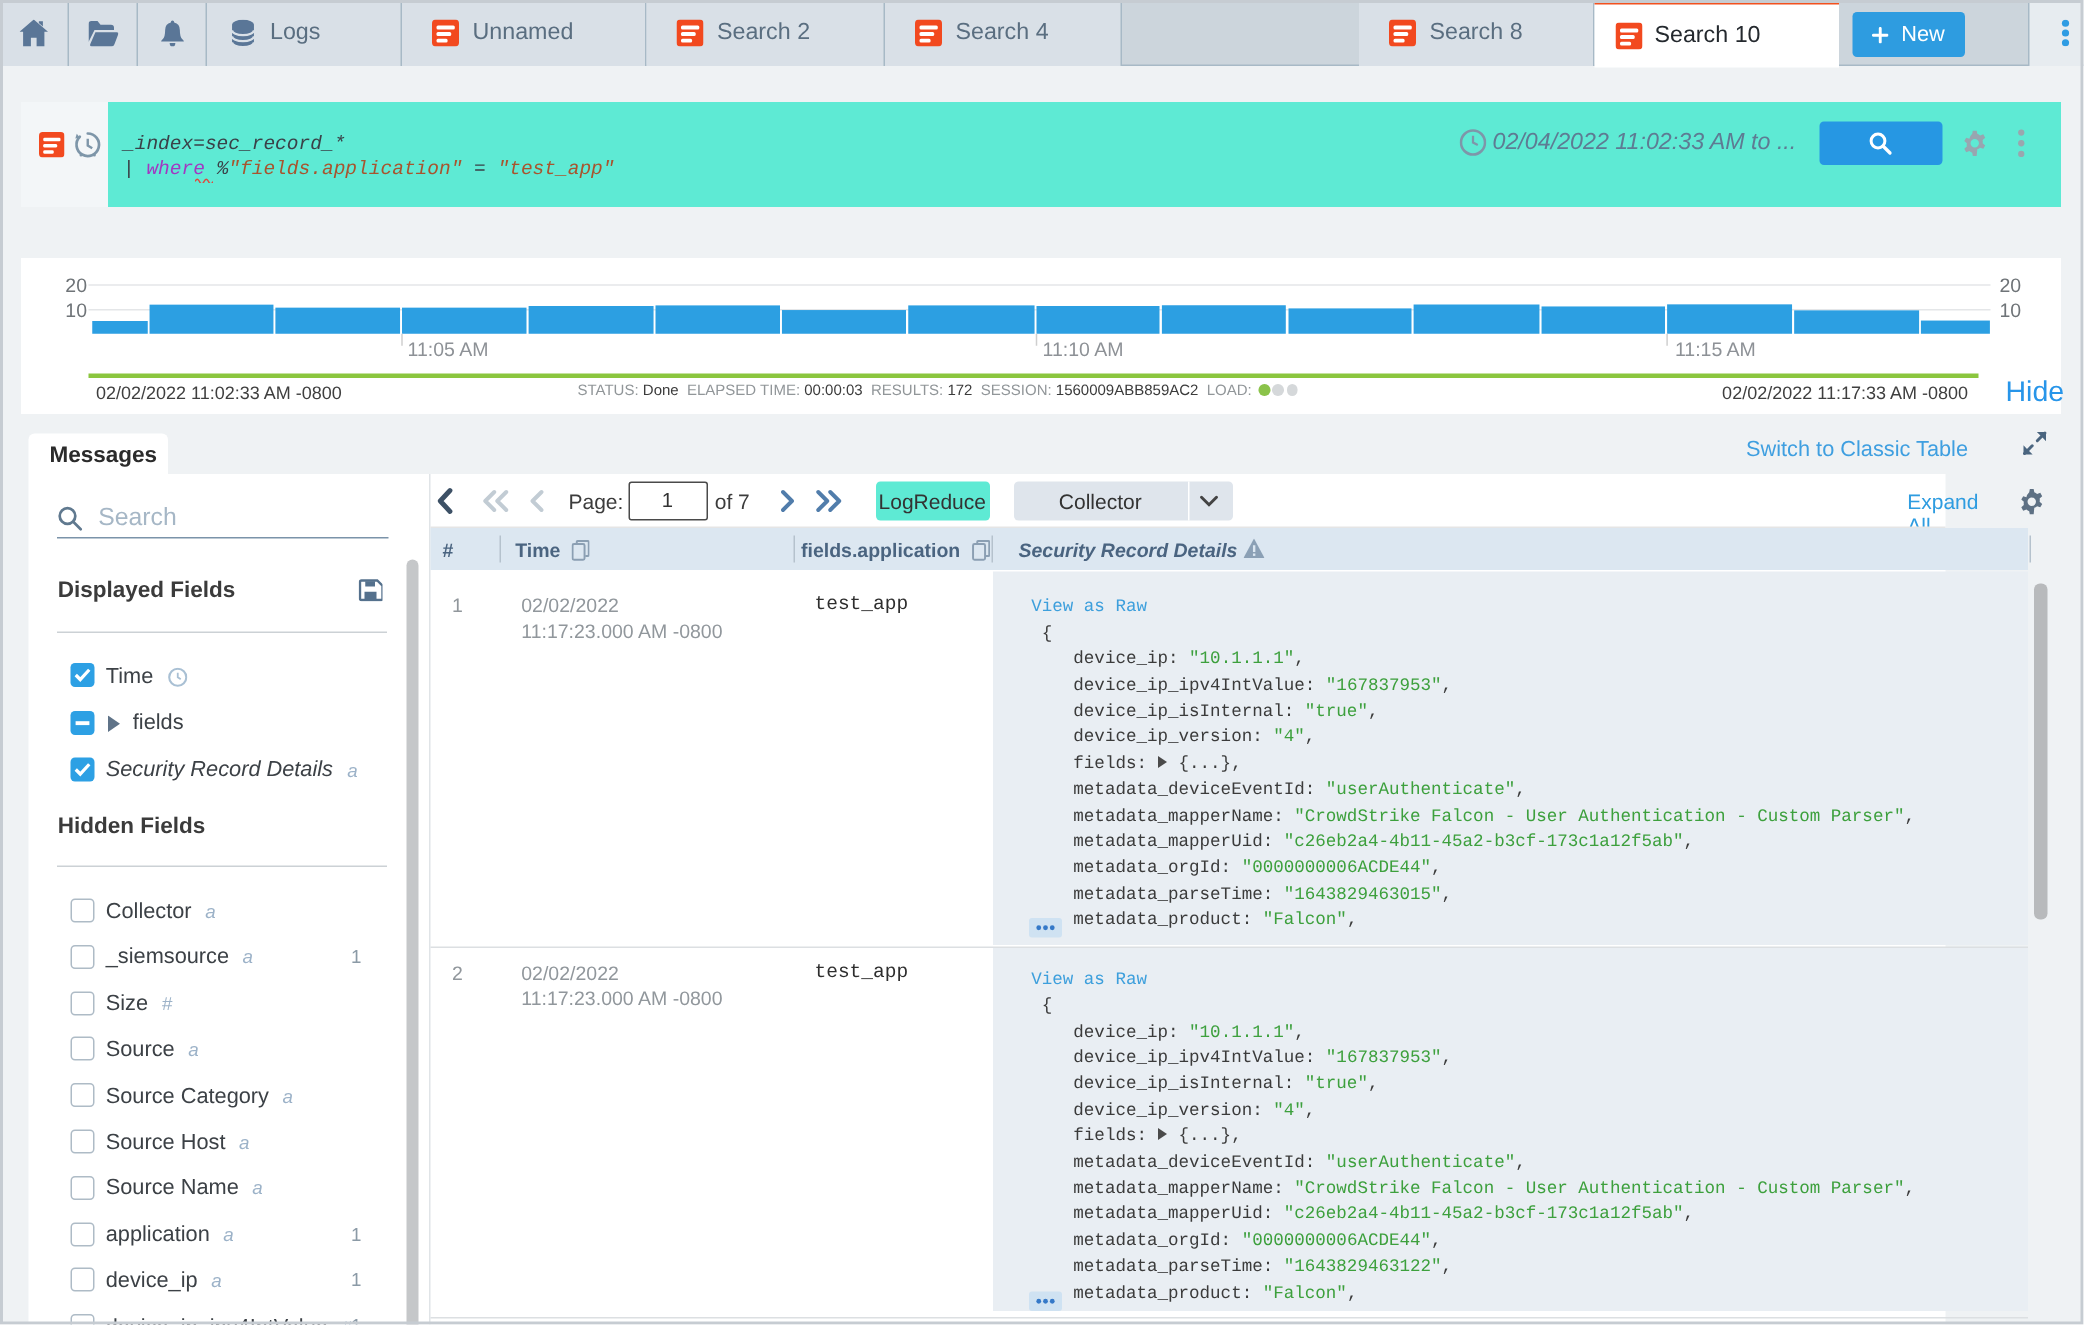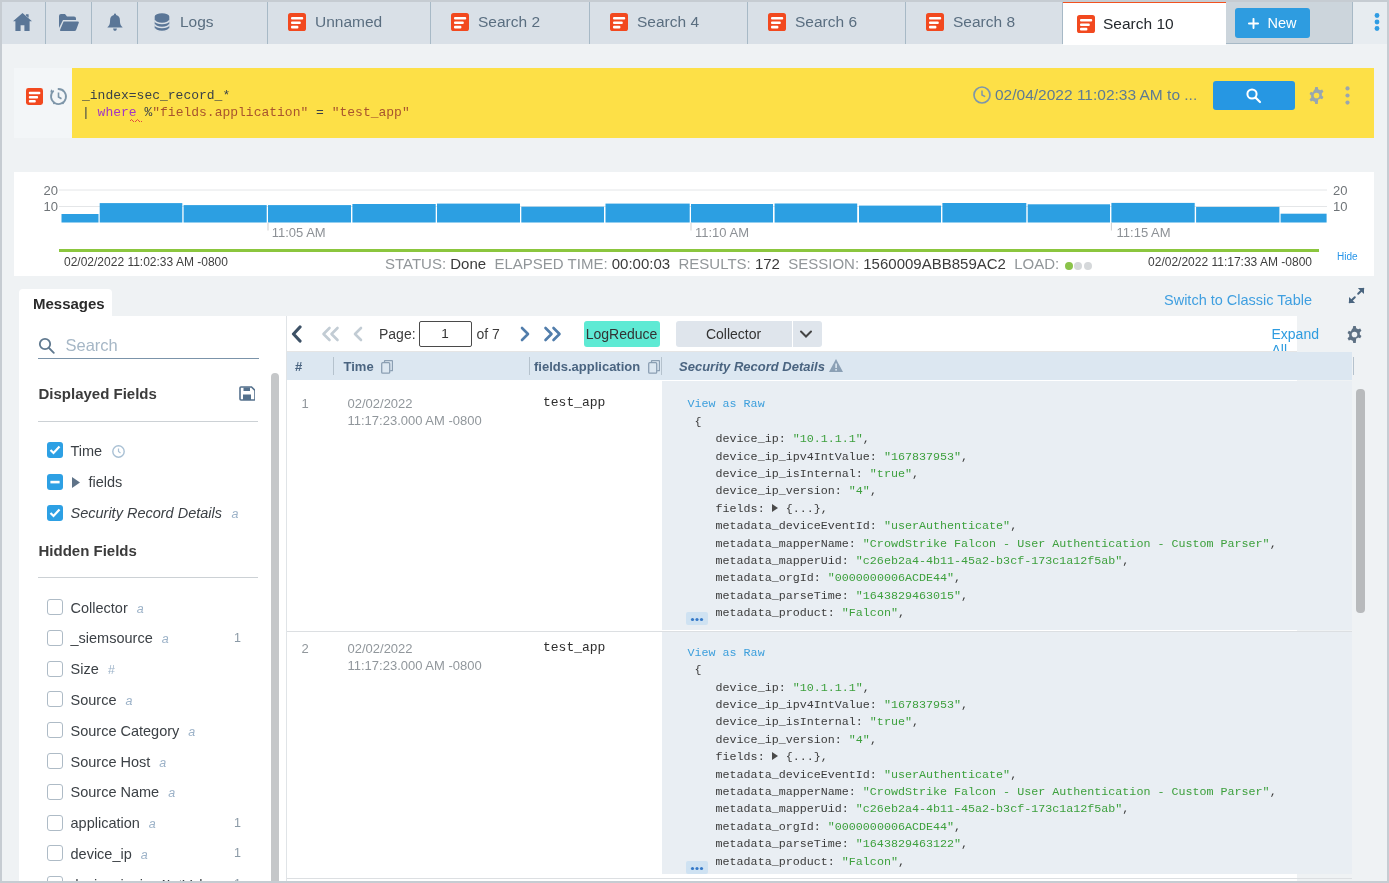--- a/index.html
+++ b/index.html
@@ -10,26 +10,26 @@
   .mono { font-family:"Liberation Mono", monospace; }
   
   #topbar { position:absolute; left:0; top:0; right:0; height:44px; background:#ccd5dc; border-bottom:1px solid #a7b9c6; }
   .tbcell { position:absolute; top:0; height:44px; background:#d9e0e7; border-right:1px solid #a7b9c6; display:flex; align-items:center; justify-content:center; }
   .tbtab { position:absolute; top:0; height:44px; background:#d9e0e7; border-right:1px solid #a7b9c6; display:flex; align-items:center; padding-left:20px; font-size:15.5px; color:#5a6e80; }
   .tbtab .lbl { margin-left:9px; }
   #activetab { position:absolute; top:0; height:45px; background:#ffffff; border-top:3px solid #f2511f; display:flex; align-items:center; padding-left:14px; font-size:15.5px; color:#24292e; }
   #newbtn { position:absolute; left:1235px; top:8px; width:75px; height:30px; background:#2e9ce0; border-radius:3px; color:#fff; font-size:14.5px; display:flex; align-items:center; justify-content:center; }
   #tbright { position:absolute; top:0; right:0; left:1352px; height:44px; background:#e7ecf0; border-left:1px solid #a7b9c6; }
   
-  #qpanel { position:absolute; left:14px; top:68px; width:1360px; height:70px; background:#fde047; }
+  #qpanel { position:absolute; left:14px; top:68px; width:1360px; height:70px; background:#5eead4;font-style:italic; }
   #qstrip { position:absolute; left:0; top:0; width:58px; height:70px; background:#f3f6f8; }
   .qline { position:absolute; left:68px; white-space:pre; font-family:"Liberation Mono", monospace; font-size:13px; color:#3a4148; line-height:17px; }
   
   #hpanel { position:absolute; left:14px; top:172px; width:1360px; height:104px; background:#fff; }
-  .hstat { font-size:15px; color:#919699; }
+  .hstat { font-size:10px; color:#919699; }
   .hstat b { color:#3b3b3b; font-weight:normal; }
   .ldot { display:inline-block; width:7.8px; height:7.8px; border-radius:50%; background:#d5d8da; margin-left:1.6px; vertical-align:-1px; }
   
   #msgtab { position:absolute; left:19px; top:289px; width:93px; height:27px; background:#fff; border-radius:4px 4px 0 0; font-size:15px; font-weight:bold; color:#2b2b2b; line-height:29px; padding-left:14px; }
   #mainpanel { position:absolute; left:19px; top:316px; width:1278px; bottom:0; background:#fff; }
   .fldlbl { font-size:14.5px; color:#3c4146; }
   .typ { font-style:italic; font-size:12.5px; color:#9cb2c8; }
   .cnt { position:absolute; width:40px; text-align:right; font-size:12.5px; color:#8b9aa6; }
   .cb { position:absolute; width:16px; height:16px; border:1.5px solid #aebbc6; border-radius:3px; background:#fff; }
   .cbon { position:absolute; width:16px; height:16px; border-radius:3px; background:#2da0e4; }
@@ -91,29 +91,20 @@
     </div>
   <div class="tbtab" style="left:590px;width:158px;">
       <svg width="18" height="18" viewBox="0 0 18 18">
         <rect width="18" height="18" rx="2.6" fill="#f2491f"></rect>
         <rect x="3" y="4" width="12.2" height="2.6" rx="1" fill="#fff"></rect>
         <rect x="3" y="8.4" width="9.8" height="2.6" rx="1" fill="#fff"></rect>
         <rect x="3" y="12.8" width="7.4" height="2.6" rx="1" fill="#fff"></rect>
       </svg>
       <span class="lbl">Search 4</span>
     </div>
-  <div class="tbtab" style="left:748px;width:158px;">
-      <svg width="18" height="18" viewBox="0 0 18 18">
-        <rect width="18" height="18" rx="2.6" fill="#f2491f"></rect>
-        <rect x="3" y="4" width="12.2" height="2.6" rx="1" fill="#fff"></rect>
-        <rect x="3" y="8.4" width="9.8" height="2.6" rx="1" fill="#fff"></rect>
-        <rect x="3" y="12.8" width="7.4" height="2.6" rx="1" fill="#fff"></rect>
-      </svg>
-      <span class="lbl">Search 6</span>
-    </div>
   <div class="tbtab" style="left:906px;width:157px;">
       <svg width="18" height="18" viewBox="0 0 18 18">
         <rect width="18" height="18" rx="2.6" fill="#f2491f"></rect>
         <rect x="3" y="4" width="12.2" height="2.6" rx="1" fill="#fff"></rect>
         <rect x="3" y="8.4" width="9.8" height="2.6" rx="1" fill="#fff"></rect>
         <rect x="3" y="12.8" width="7.4" height="2.6" rx="1" fill="#fff"></rect>
       </svg>
       <span class="lbl">Search 8</span>
     </div>
   <div id="activetab" style="left:1063px;width:163px;">
@@ -224,21 +215,21 @@
     <g fill="#8d9196" font-size="13px">
       <text x="257.7" y="65">11:05 AM</text>
       <text x="681" y="65">11:10 AM</text>
       <text x="1102.6" y="65">11:15 AM</text>
     </g>
   </svg>
   <div class="abs" style="left:45px;top:77px;width:1260px;height:2.5px;background:#8bc63e;"></div>
   <div class="abs hstat" style="left:50px;top:82.5px;font-size:12px;color:#3f3f3f;">02/02/2022 11:02:33 AM -0800</div>
   <div class="abs hstat" style="left:371px;top:82.5px;">STATUS: <b>Done</b>&nbsp; ELAPSED TIME: <b>00:00:03</b>&nbsp; RESULTS: <b>172</b>&nbsp; SESSION: <b>1560009ABB859AC2</b>&nbsp; LOAD: <span class="ldot" style="background:#8bc34a;"></span><span class="ldot"></span><span class="ldot"></span></div>
   <div class="abs hstat" style="right:62px;top:82.5px;font-size:12px;color:#3f3f3f;">02/02/2022 11:17:33 AM -0800</div>
-  <div class="abs" style="left:1323px;top:79px;font-size:10px;color:#2795e9;text-align:right;">Hide</div>
+  <div class="abs" style="left:1323px;top:79px;font-size:19px;color:#2795e9;text-align:right;">Hide</div>
 </div>
 <div class="abs" style="left:1164px;top:292px;font-size:14.5px;color:#3f9fe0;">Switch to Classic Table</div>
 <svg class="abs" style="left:1347px;top:286px;" width="19" height="19" viewBox="0 0 19 19">
     <g stroke="#4a657f" stroke-width="2" fill="none" stroke-linecap="round">
       <path d="M11.2 7.8 L16.3 2.7"></path>
       <path d="M7.8 11.2 L2.7 16.3"></path>
     </g>
     <path d="M10.9 2 h6.1 v6.1 l-2.2-2.2 -1.7-1.7 Z" fill="#4a657f"></path>
     <path d="M2 10.9 v6.1 h6.1 l-2.2-2.2 -1.7-1.7 Z" fill="#4a657f"></path>
   </svg>

